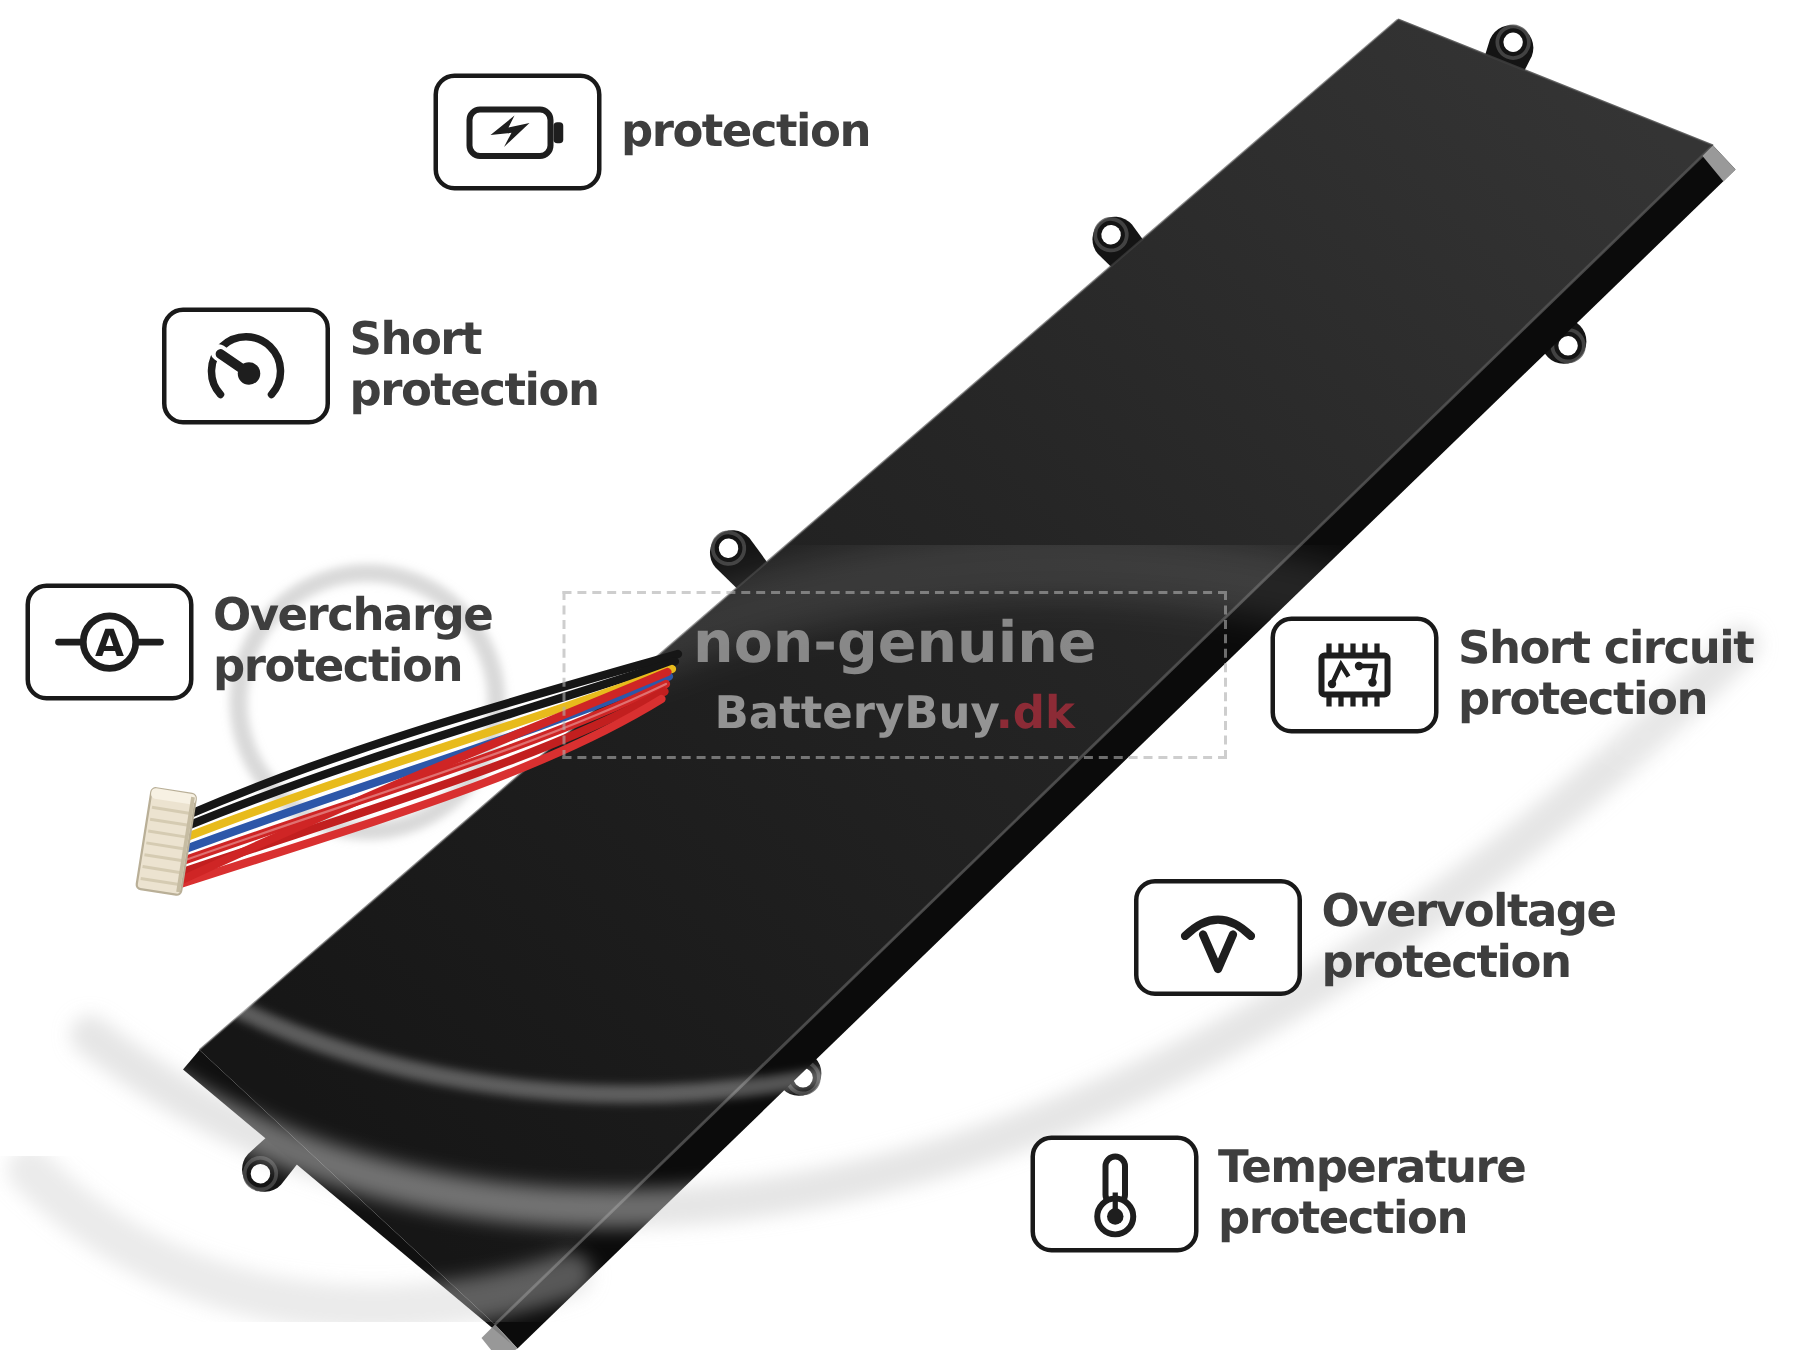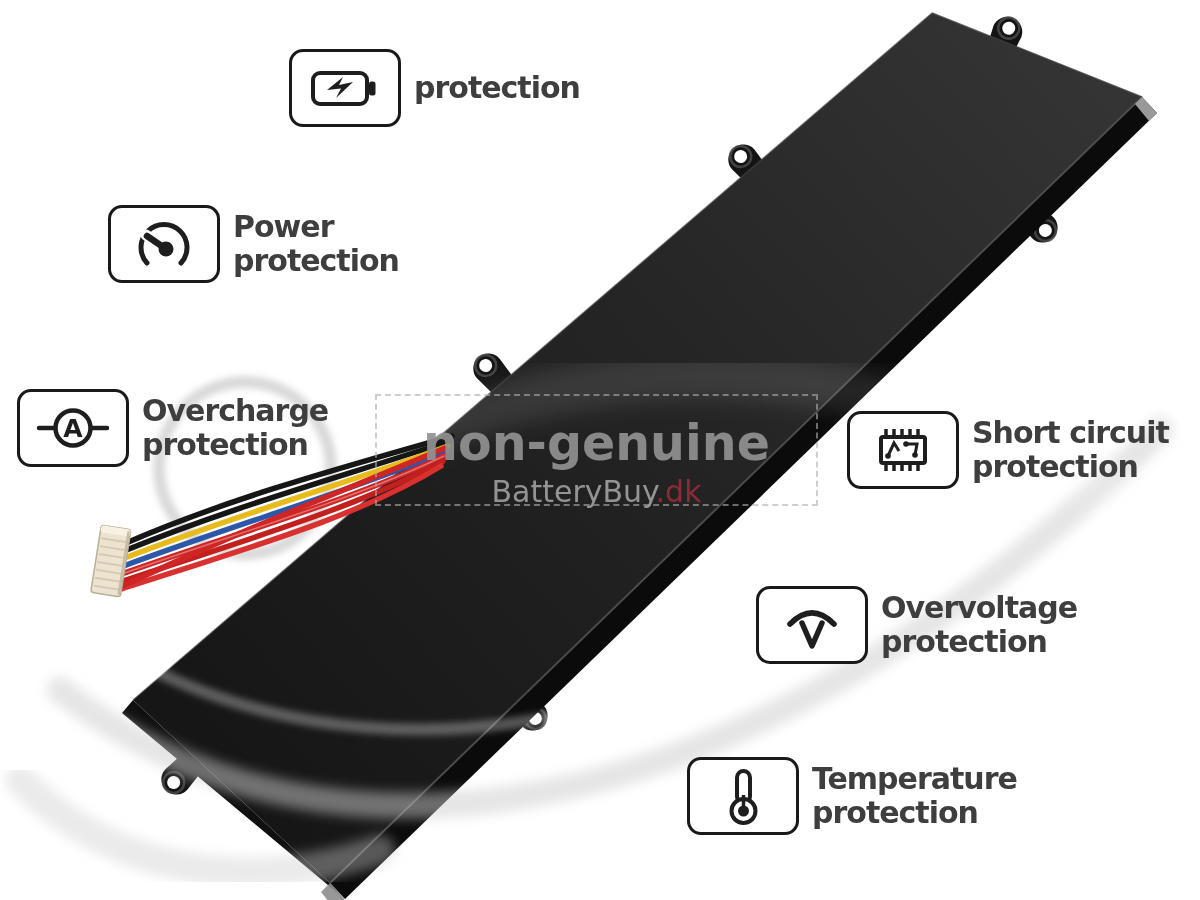--- a/index.html
+++ b/index.html
@@ -2,23 +2,23 @@
 <html><head>
 <meta charset="utf-8">
 <style>
   html,body{margin:0;padding:0;}
   body{width:1200px;height:900px;position:relative;overflow:hidden;background:#ffffff;
        font-family:"DejaVu Sans","Liberation Sans",sans-serif;}
   #scene{position:absolute;left:0;top:0;width:1200px;height:900px;z-index:1;}
   
   .watermark{position:absolute;left:375px;top:394px;width:443px;height:112px;z-index:2;
              border:2px dashed rgba(175,175,175,0.6);box-sizing:border-box;text-align:center;}
-  .wm-title{font-weight:700;font-size:49px;line-height:62px;letter-spacing:0px;
-            color:rgba(145,145,145,0.92);white-space:nowrap;margin-top:17px;}
-  .wm-brand{font-weight:400;font-size:30px;line-height:34px;color:rgba(168,168,168,0.85);white-space:nowrap;}
+  .wm-title{font-weight:700;font-size:38px;line-height:62px;letter-spacing:0px;
+            color:rgba(145,145,145,0.92);white-space:nowrap;margin-top:1px;}
+  .wm-brand{font-weight:700;font-size:30px;line-height:34px;color:rgba(168,168,168,0.85);white-space:nowrap;}
   .wm-brand .tld{color:rgba(150,45,56,0.92);}
   
   .feature{position:absolute;display:flex;align-items:center;gap:13px;z-index:3;}
   .badge{width:112px;height:78px;background:#ffffff;border:3px solid #191919;border-radius:14px;
          box-sizing:border-box;display:flex;align-items:center;justify-content:center;flex:0 0 auto;}
   .flabel{font-weight:700;font-size:30px;line-height:34px;letter-spacing:-1px;color:#3e3e3e;white-space:nowrap;}
   .icon svg{display:block;}
 </style>
 </head>
 <body>
@@ -148,21 +148,21 @@
     <span class="icon">
       <svg width="74" height="58" viewBox="0 0 74 58">
         <path d="M20,48 A23,23 0 1 1 54,48" fill="none" stroke="#1e1e1e" stroke-width="5" stroke-linecap="round"></path>
         <line x1="39" y1="34" x2="19" y2="20" stroke="#ffffff" stroke-width="11" stroke-linecap="round"></line>
         <line x1="39" y1="34" x2="20" y2="21" stroke="#1e1e1e" stroke-width="6.5" stroke-linecap="round"></line>
         <circle cx="39" cy="34" r="7.5" fill="#1e1e1e"></circle>
       </svg>
     </span>
   </div>
   <div class="flabel">
-    <div>Power</div>
+    <div>Short</div>
     <div>protection</div>
   </div>
 </div>
 
 <div class="feature" style="left:17px;top:389px">
   <div class="badge">
     <span class="icon">
       <svg width="74" height="56" viewBox="0 0 74 56">
         <line x1="3" y1="28" x2="18" y2="28" stroke="#1e1e1e" stroke-width="4.5" stroke-linecap="round"></line>
         <line x1="56" y1="28" x2="71" y2="28" stroke="#1e1e1e" stroke-width="4.5" stroke-linecap="round"></line>

